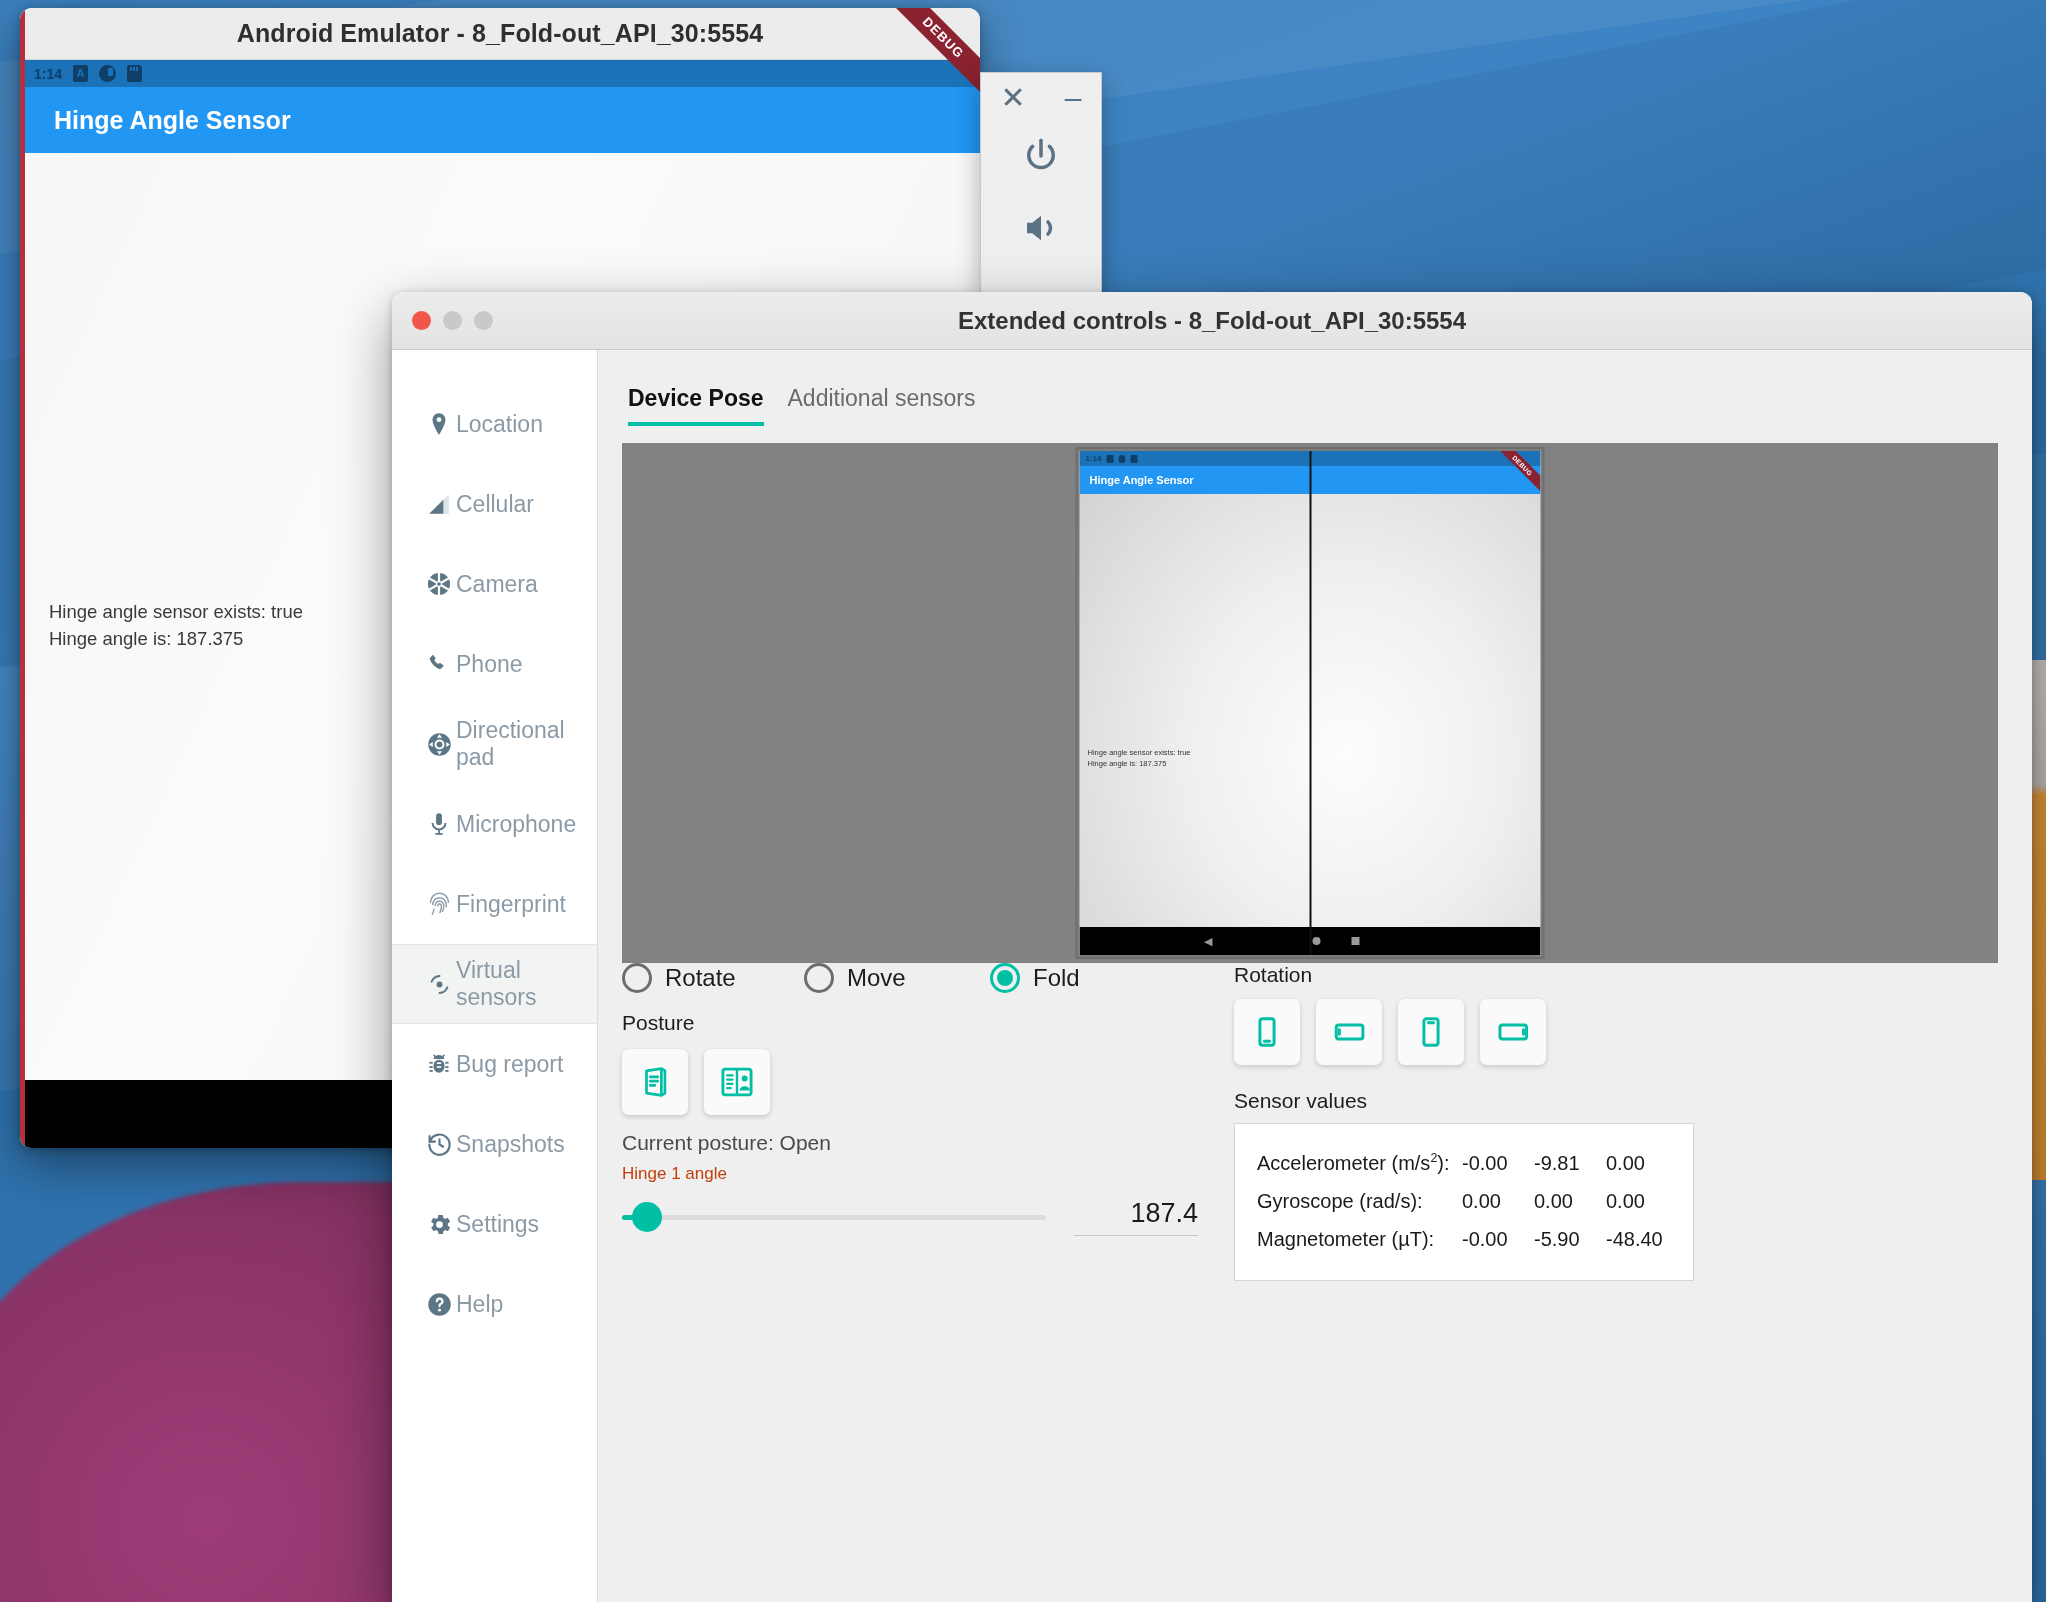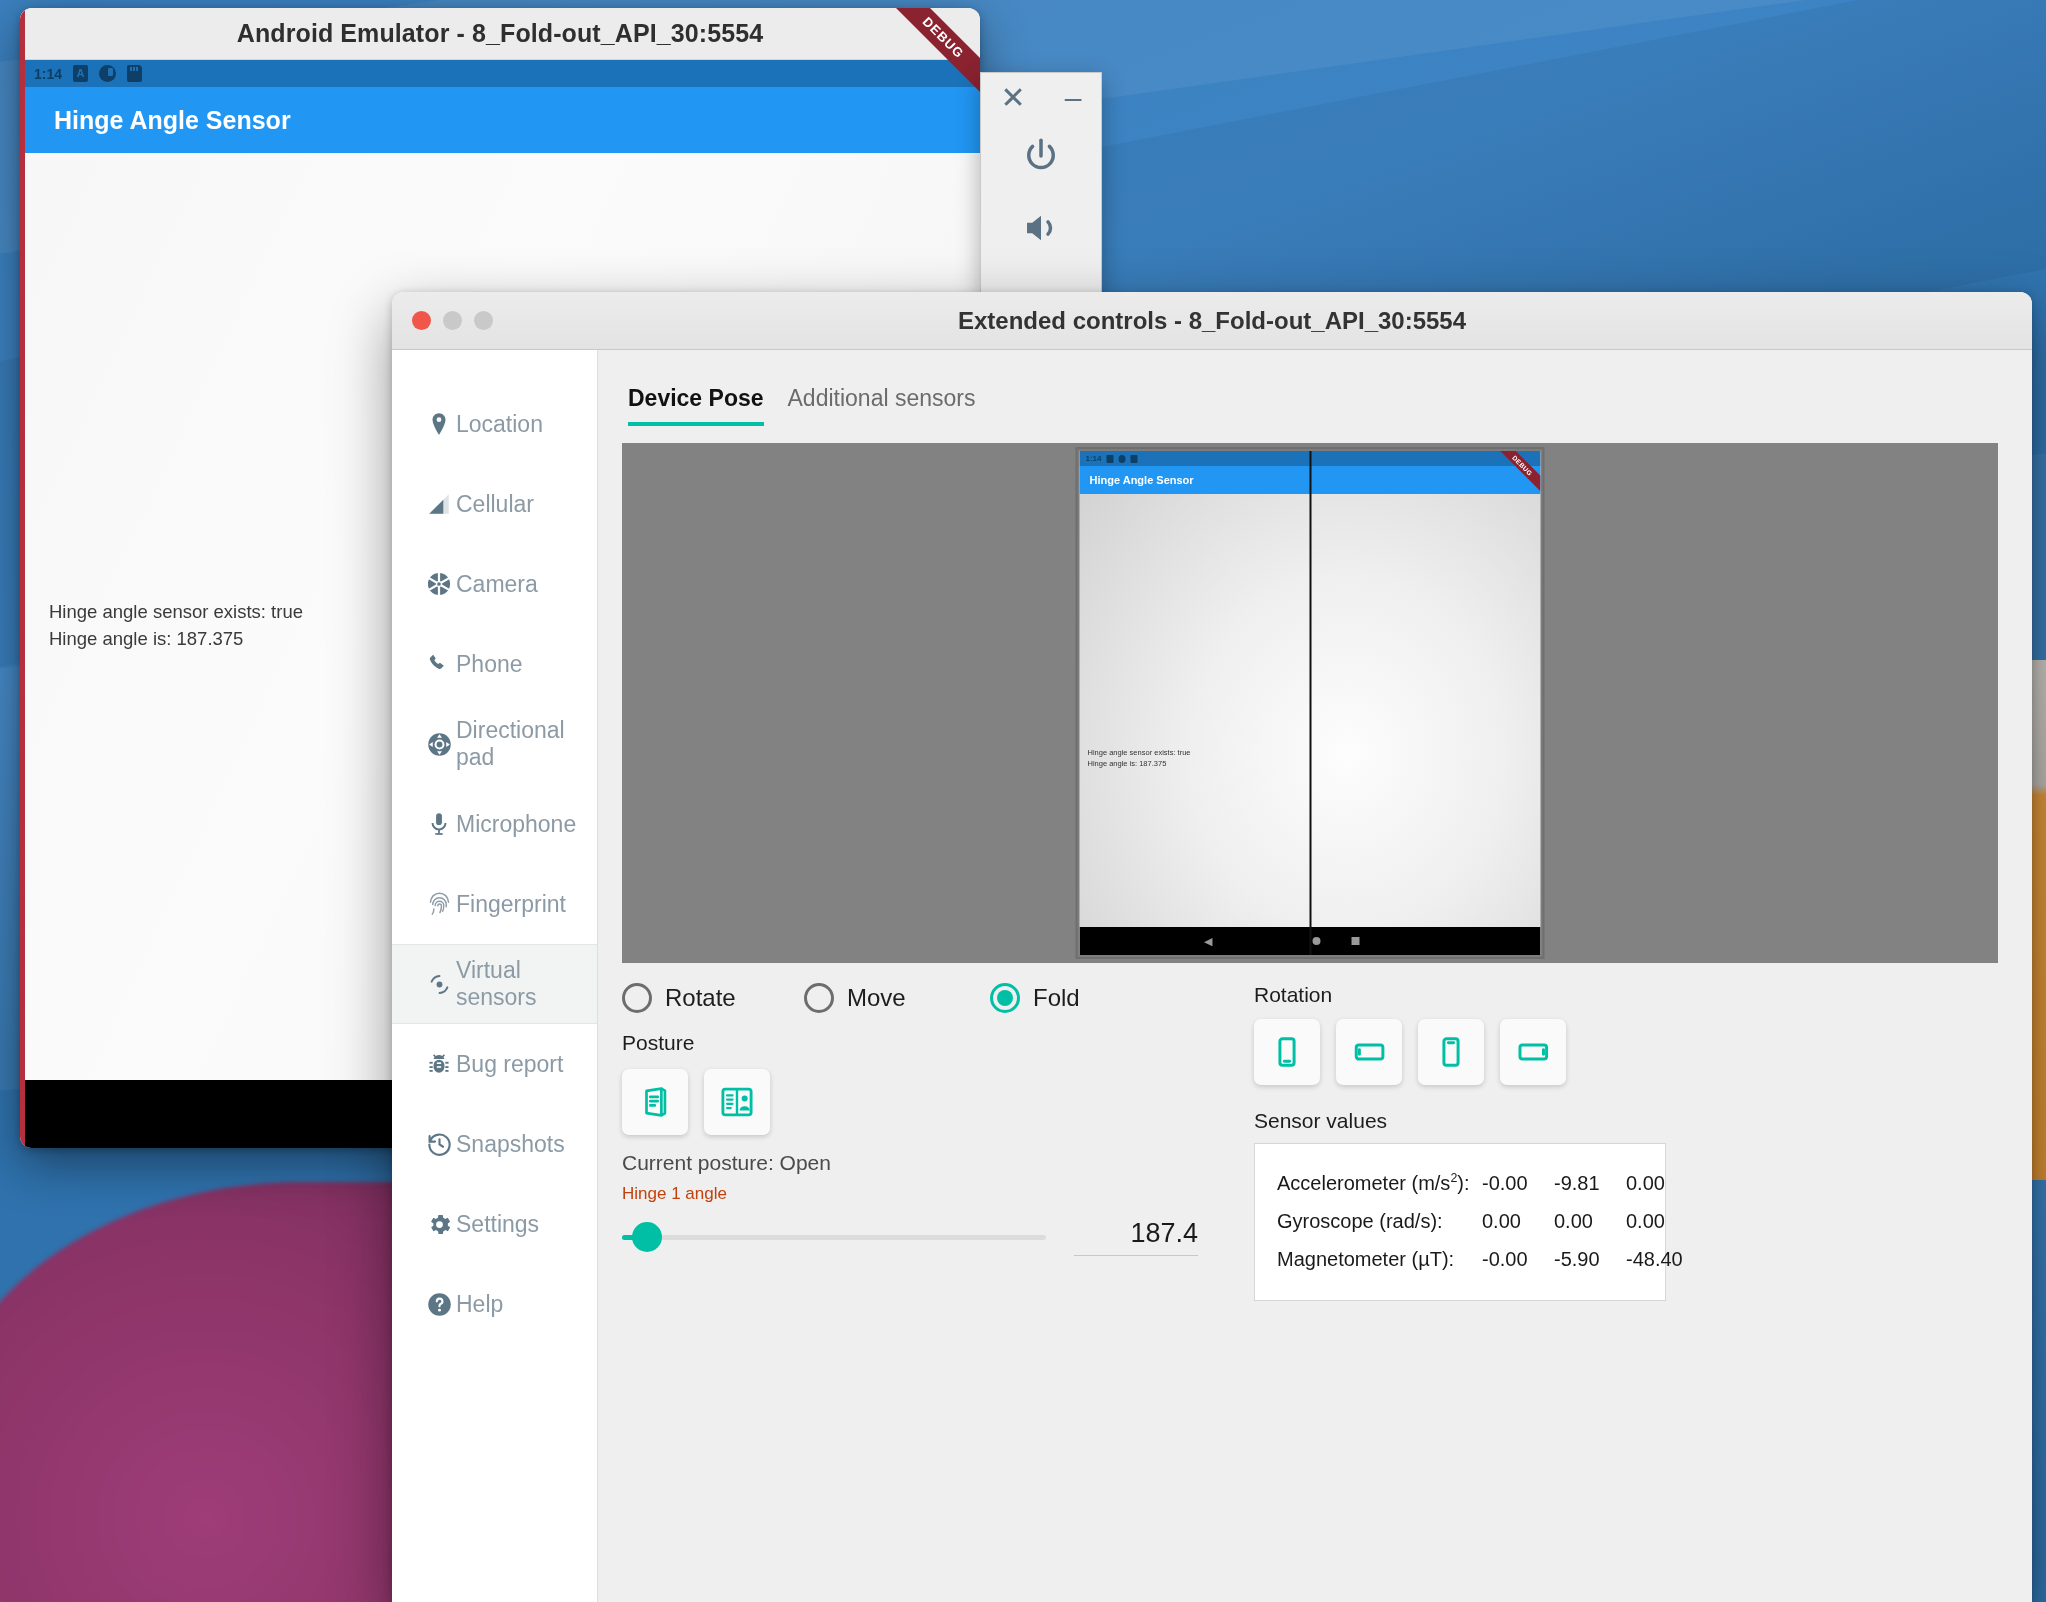--- a/index.html
+++ b/index.html
@@ -170,21 +170,21 @@
      display:flex; align-items:center; }
   #dev-nav .n-back { position:absolute; left:27%; color:#9a9a9a; font-size:11px;}
   #dev-nav .n-home { position:absolute; left:50.5%; width:8px; height:8px; background:#9a9a9a; border-radius:50%;}
   #dev-nav .n-rec { position:absolute; left:59%; width:8px; height:8px; background:#9a9a9a;}
   #dev-debug { position:absolute; right:0; top:0; width:46px; height:46px; overflow:hidden; z-index:6;}
   #dev-debug .band { position:absolute; right:-18px; top:9px; width:72px; height:11px;
     background:#8a2230; transform:rotate(45deg); color:#fff; font-size:6.5px;
     font-weight:bold; text-align:center; line-height:11px; letter-spacing:.4px;}
 
   
-  #controls { display:flex; margin-top:20px; gap:20px; }
+  #controls { display:flex; }
   #col-left { width:612px; flex:0 0 612px; }
   #col-right { flex:1; min-width:0; }
 
   #radios { display:flex; gap:0; }
   .radio { display:flex; align-items:center; gap:13px; font-size:24px; color:#1d1d1d; cursor:pointer; }
   .radio.r1 { width:182px; }
   .radio.r2 { width:186px; }
   .rdot { width:30px; height:30px; border-radius:50%; border:3px solid #6d6d6d; flex:0 0 30px; }
   .rdot.sel { border-color:#00bfa5; position:relative; }
   .rdot.sel:after { content:""; position:absolute; left:50%; top:50%; transform:translate(-50%,-50%);
@@ -207,21 +207,21 @@
   #slider-thumb { position:absolute; left:10px; top:0; width:30px; height:30px; background:#00bfa5; border-radius:50%; cursor:pointer; }
   #angle-box { width:124px; margin-left:28px; text-align:right; }
   #angle-val { font-size:27px; color:#1a1a1a; padding-bottom:6px; }
   #angle-underline { height:1px; background:#c8c8c8; }
 
   #rot-label { font-size:21px; color:#1d1d1d; }
   #rot-btns { display:flex; gap:16px; margin-top:12px; }
   #sens-label { font-size:21px; color:#1d1d1d; margin-top:24px; }
   #sens-box {
     margin-top:10px; background:#fff; border:1px solid #d6d6d6;
-    padding:20px 22px 22px 22px; width:412px;
+    padding:20px 22px 22px 22px; width:460px;
   }
   .sens-row { display:flex; font-size:20px; color:#1a1a1a; line-height:1.9; }
   .sens-name { width:205px; flex:0 0 205px; }
   .sens-v { width:72px; flex:0 0 72px; text-align:left; }
   .sens-v.wide { width:auto; }
   sup { font-size:0.62em; }
 </style>
 </head>
 <body>
 

